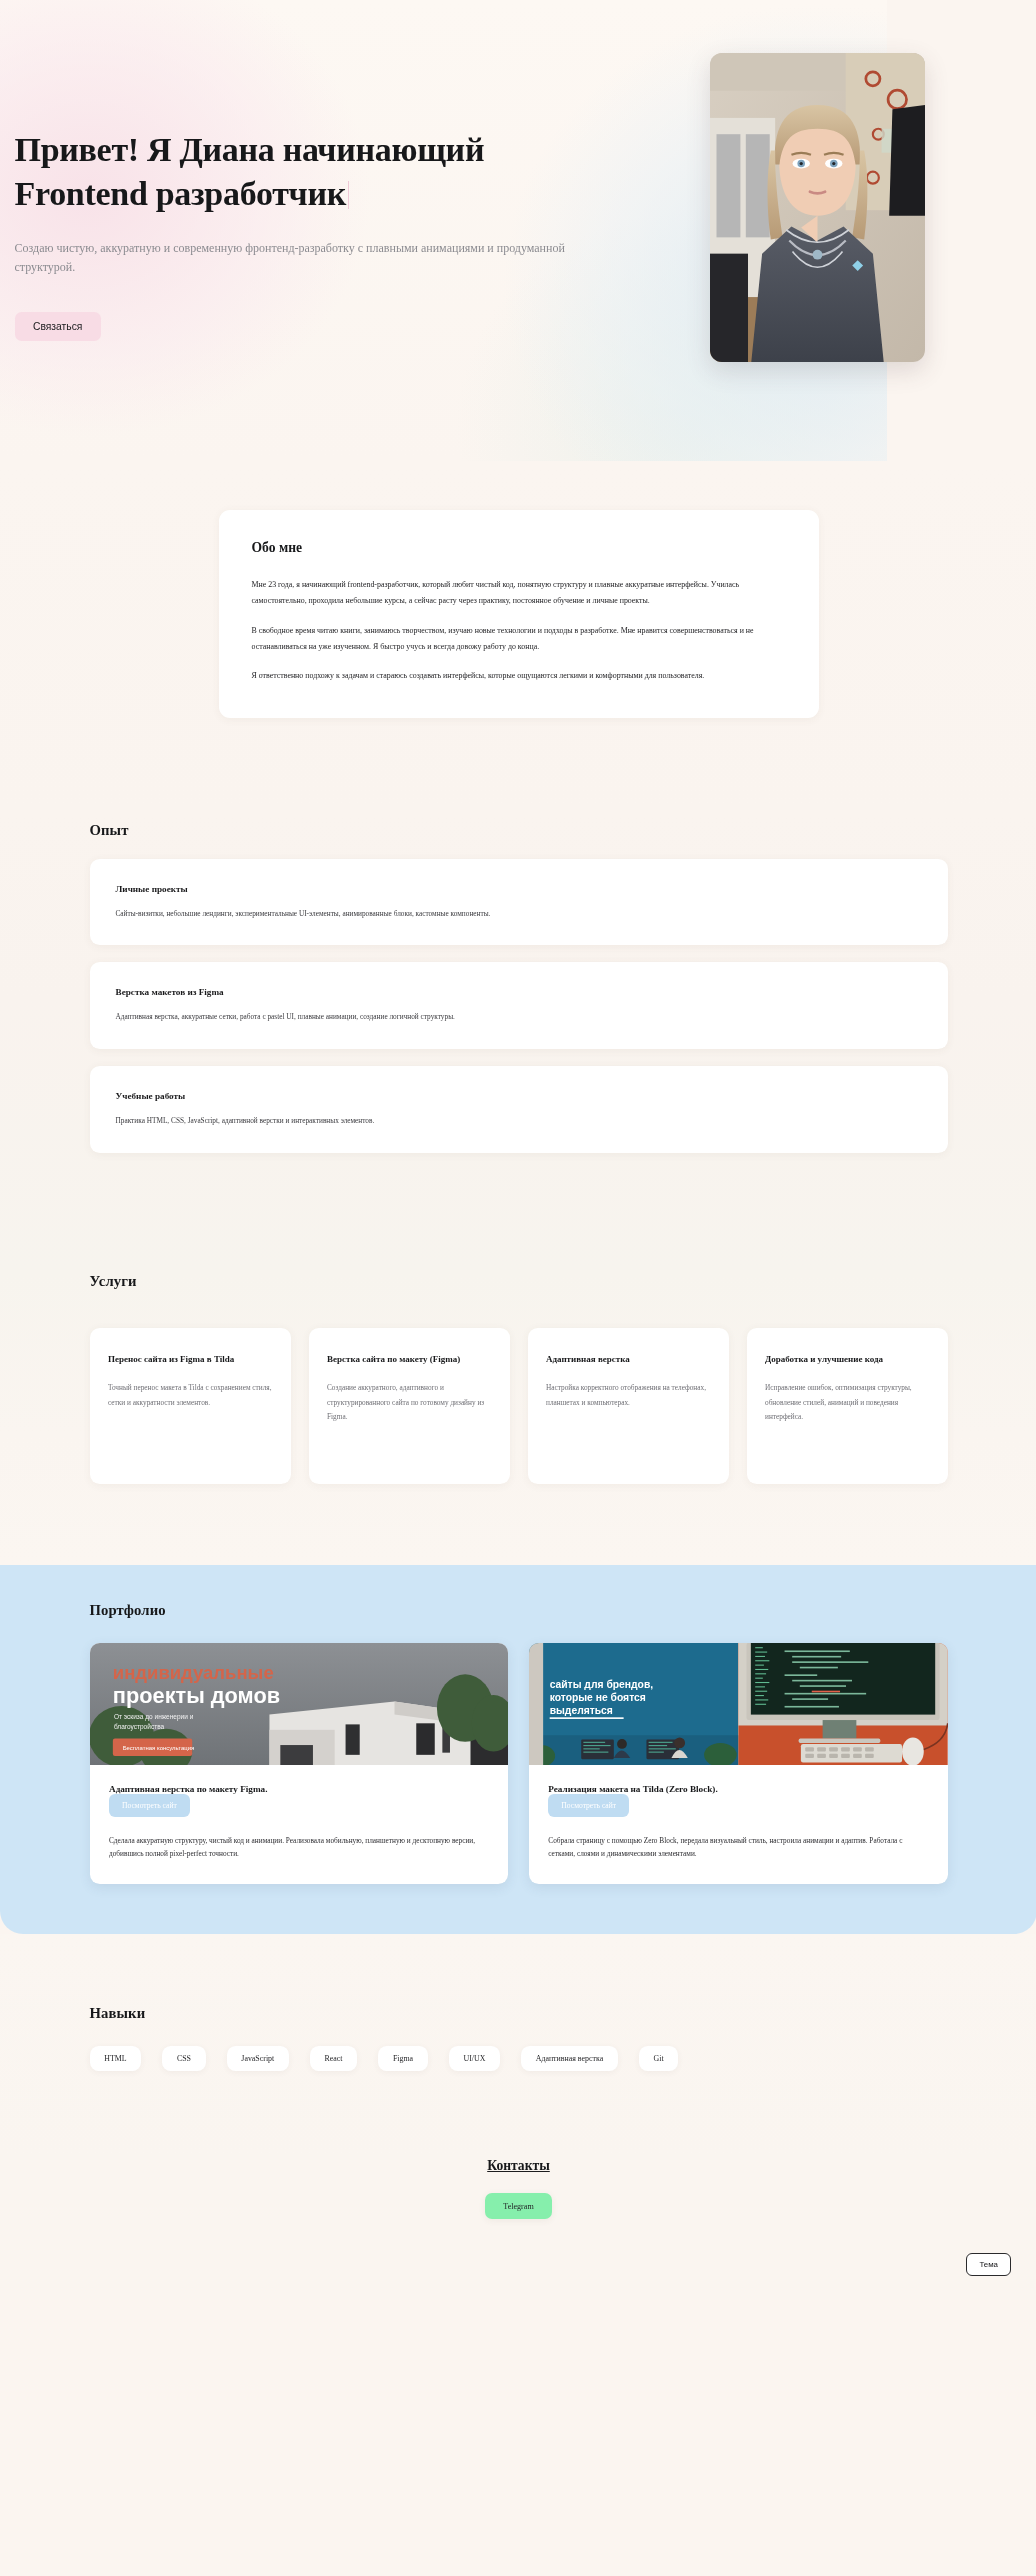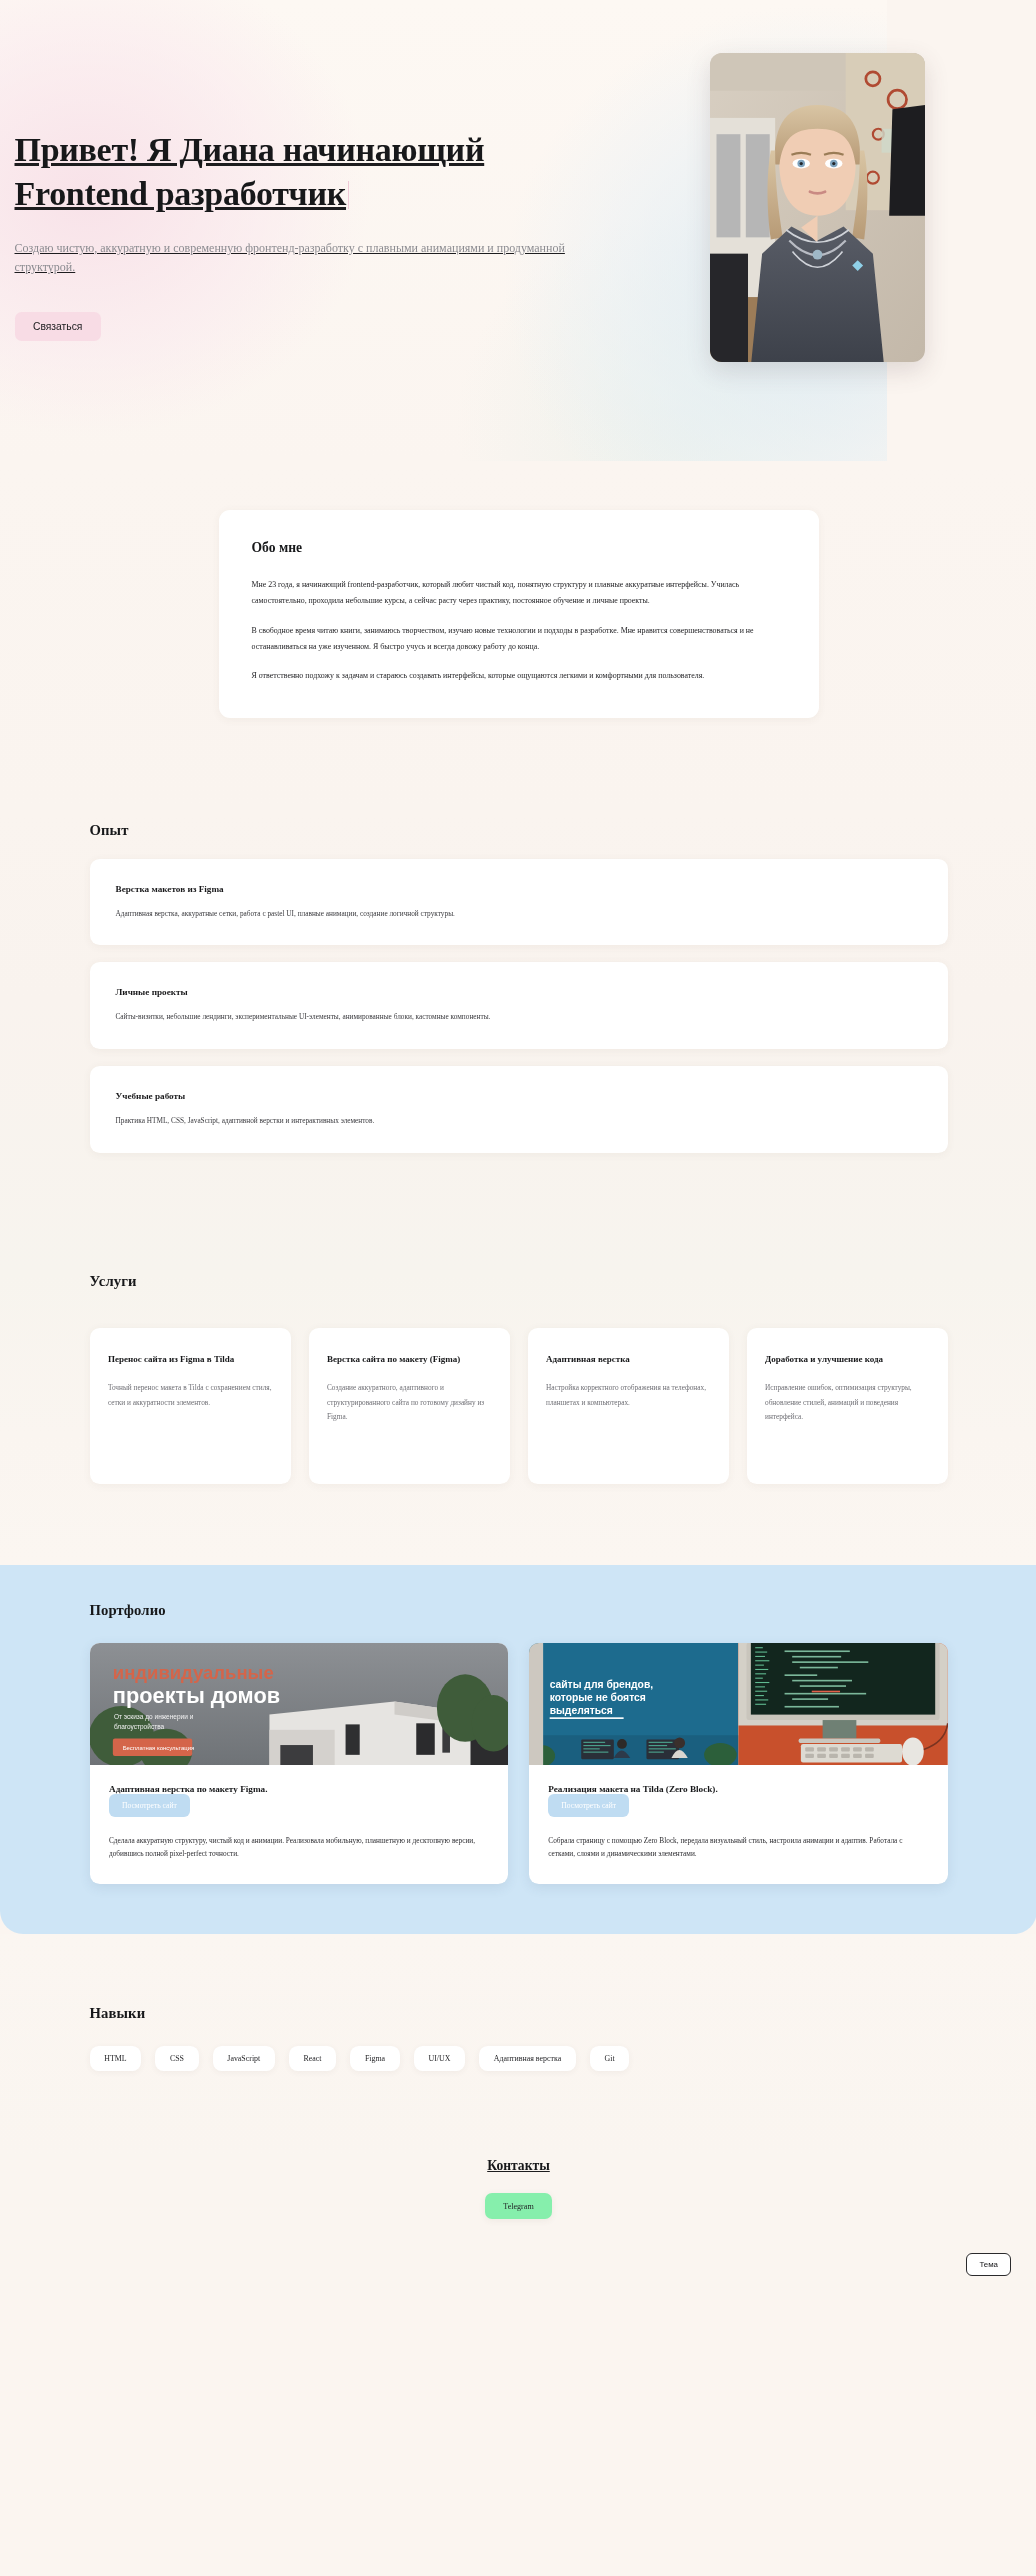--- a/index.html
+++ b/index.html
@@ -20,21 +20,20 @@
   
   .hero {
     position: relative;
     width: 887px;
     height: 461px;
     background:
       radial-gradient(391px 337px at 10% 42%, rgba(248,225,232,0.95) 0%, rgba(250,232,238,0.55) 45%, rgba(251,245,240,0) 72%),
       radial-gradient(423px 380px at 92% 62%, rgba(221,235,243,0.92) 0%, rgba(230,240,246,0.5) 46%, rgba(251,245,240,0) 74%),
       radial-gradient(337px 304px at 78% 92%, rgba(224,238,232,0.55) 0%, rgba(251,245,240,0) 70%),
       linear-gradient(180deg, #FDF8F3 0%, #FBF5F0 100%);
-    text-decoration: underline;
   }
 
   .hero-inner {
     position: relative;
     width: 858px;
     margin: 0 auto;
     padding-top: 128px;
   }
 
   .hero-title {
@@ -228,21 +227,21 @@
 
   
   .skills-sec {
     padding: 71px 0 87px;
     background: linear-gradient(180deg, #FBF6F1 0%, #FAF5F0 100%);
   }
   .skills-sec .section-title { margin-bottom: 24px; }
   .skill-row {
     display: flex;
     flex-wrap: wrap;
-    gap: 14px;
+    gap: 21px;
   }
   .chip {
     background: #ffffff;
     border-radius: 8.7px;
     padding: 8.1px 14.7px;
     font-size: 7.9px;
     color: #1f1f22;
     box-shadow: 0 1.6px 6.5px rgba(90,70,60,0.06);
   }
 
@@ -362,26 +361,26 @@
     <p>В свободное время читаю книги, занимаюсь творчеством, изучаю новые технологии и подходы в разработке. Мне нравится совершенствоваться и не останавливаться на уже изученном. Я быстро учусь и всегда довожу работу до конца.</p>
     <p>Я ответственно подхожу к задачам и стараюсь создавать интерфейсы, которые ощущаются легкими и комфортными для пользователя.</p>
   </div>
 </section>
 
 <section class="exp-sec">
   <div class="wrap">
     <h2 class="section-title">Опыт</h2>
 
     <div class="exp-card card">
+      <h3>Личные проекты</h3>
+      <p>Сайты-визитки, небольшие лендинги, экспериментальные UI-элементы, анимированные блоки, кастомные компоненты.</p>
+    </div>
+    <div class="exp-card card">
       <h3>Верстка макетов из Figma</h3>
       <p>Адаптивная верстка, аккуратные сетки, работа с pastel UI, плавные анимации, создание логичной структуры.</p>
-    </div>
-    <div class="exp-card card">
-      <h3>Личные проекты</h3>
-      <p>Сайты-визитки, небольшие лендинги, экспериментальные UI-элементы, анимированные блоки, кастомные компоненты.</p>
     </div>
     <div class="exp-card card">
       <h3>Учебные работы</h3>
       <p>Практика HTML, CSS, JavaScript, адаптивной верстки и интерактивных элементов.</p>
     </div>
   </div>
 </section>
 
 <section class="srv-sec">
   <div class="wrap">

